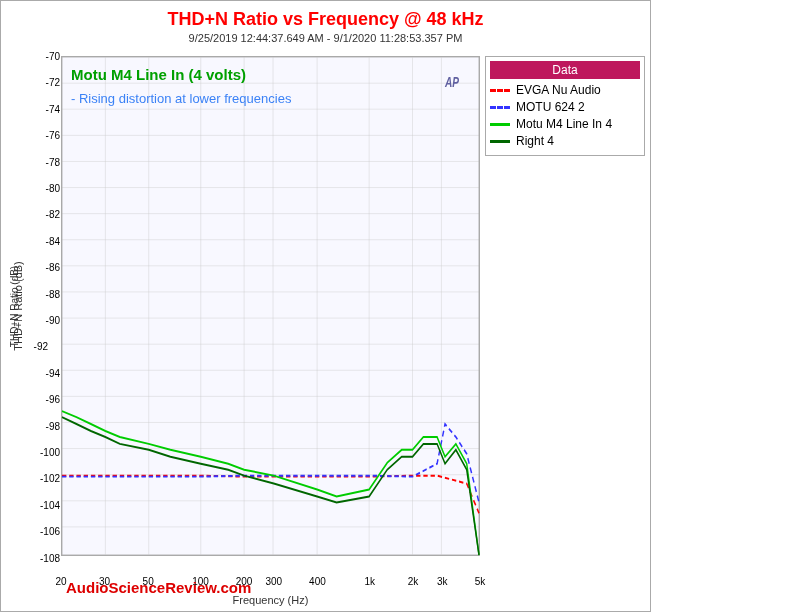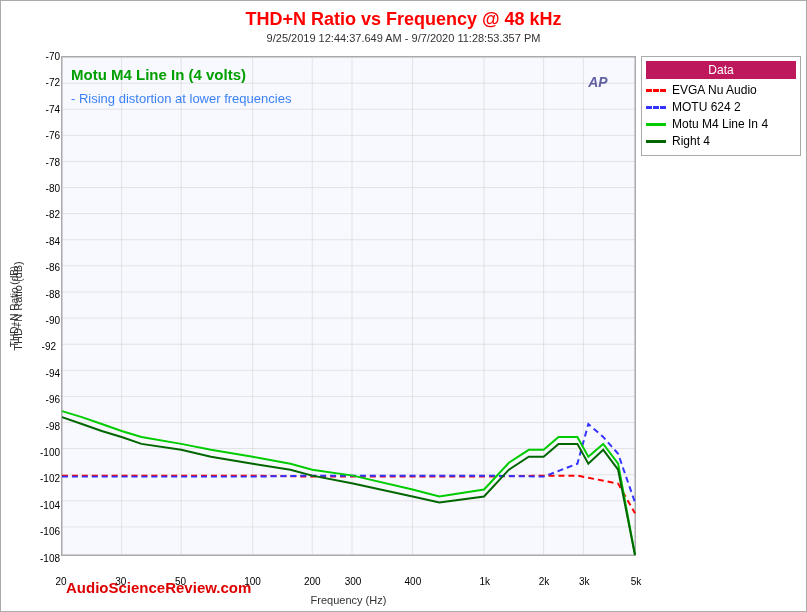--- a/index.html
+++ b/index.html
@@ -4,21 +4,21 @@
   <style>
     * { margin: 0; padding: 0; box-sizing: border-box; }
     body {
       width: 807px;
       height: 612px;
       background: #fff;
       font-family: Arial, sans-serif;
       overflow: hidden;
     }
     .chart-container {
-      width: 807px;
+      width: 651px;
       height: 612px;
       position: relative;
       background: #fff;
       border: 1px solid #aaa;
     }
     .chart-title {
       text-align: center;
       color: red;
       font-size: 18px;
       font-weight: bold;
@@ -101,21 +101,21 @@
       width: 100%; height: 100%;
       overflow: visible;
     }
   </style>
 </head>
 <body>
 
 <div class="chart-container">
 
   <div class="chart-title">THD+N Ratio vs Frequency @ 48 kHz</div>
-  <div class="chart-subtitle">9/25/2019 12:44:37.649 AM - 9/7/2020 11:28:53.357 PM</div>
+  <div class="chart-subtitle">9/25/2019 12:44:37.649 AM - 9/1/2020 11:28:53.357 PM</div>
 
   <div style="position:absolute;left:8px;top:55px;bottom:55px;width:18px;display:flex;align-items:center;justify-content:center;">
     <div style="transform:rotate(-90deg);white-space:nowrap;font-size:11px;color:#333;">THD+N Ratio (dB)</div>
   </div>
 
   <div class="chart-area">
     <svg class="chart-svg" viewBox="0 0 577 502" preserveAspectRatio="none">
 
       <defs>
         <pattern id="hgrid" width="100%" height="26.315" patternUnits="userSpaceOnUse">
@@ -175,21 +175,21 @@
       <span style="position:absolute;top:26.4px;right:0;font-size:10px;transform:translateY(-50%)">-72</span>
       <span style="position:absolute;top:52.8px;right:0;font-size:10px;transform:translateY(-50%)">-74</span>
       <span style="position:absolute;top:79.2px;right:0;font-size:10px;transform:translateY(-50%)">-76</span>
       <span style="position:absolute;top:105.6px;right:0;font-size:10px;transform:translateY(-50%)">-78</span>
       <span style="position:absolute;top:132px;right:0;font-size:10px;transform:translateY(-50%)">-80</span>
       <span style="position:absolute;top:158.4px;right:0;font-size:10px;transform:translateY(-50%)">-82</span>
       <span style="position:absolute;top:184.8px;right:0;font-size:10px;transform:translateY(-50%)">-84</span>
       <span style="position:absolute;top:211.2px;right:0;font-size:10px;transform:translateY(-50%)">-86</span>
       <span style="position:absolute;top:237.6px;right:0;font-size:10px;transform:translateY(-50%)">-88</span>
       <span style="position:absolute;top:264px;right:0;font-size:10px;transform:translateY(-50%)">-90</span>
-      <span style="position:absolute;top:290.4px;right:4px;font-size:10px;transform:translateY(-50%)">-92</span>
+      <span style="position:absolute;top:290.4px;right:12px;font-size:10px;transform:translateY(-50%)">-92</span>
       <span style="position:absolute;top:316.8px;right:0;font-size:10px;transform:translateY(-50%)">-94</span>
       <span style="position:absolute;top:343.2px;right:0;font-size:10px;transform:translateY(-50%)">-96</span>
       <span style="position:absolute;top:369.6px;right:0;font-size:10px;transform:translateY(-50%)">-98</span>
       <span style="position:absolute;top:396px;right:0;font-size:10px;transform:translateY(-50%)">-100</span>
       <span style="position:absolute;top:422.4px;right:0;font-size:10px;transform:translateY(-50%)">-102</span>
       <span style="position:absolute;top:448.8px;right:0;font-size:10px;transform:translateY(-50%)">-104</span>
       <span style="position:absolute;top:475.2px;right:0;font-size:10px;transform:translateY(-50%)">-106</span>
       <span style="position:absolute;top:502px;right:0;font-size:10px;transform:translateY(-50%)">-108</span>
     </div>
   </div>

